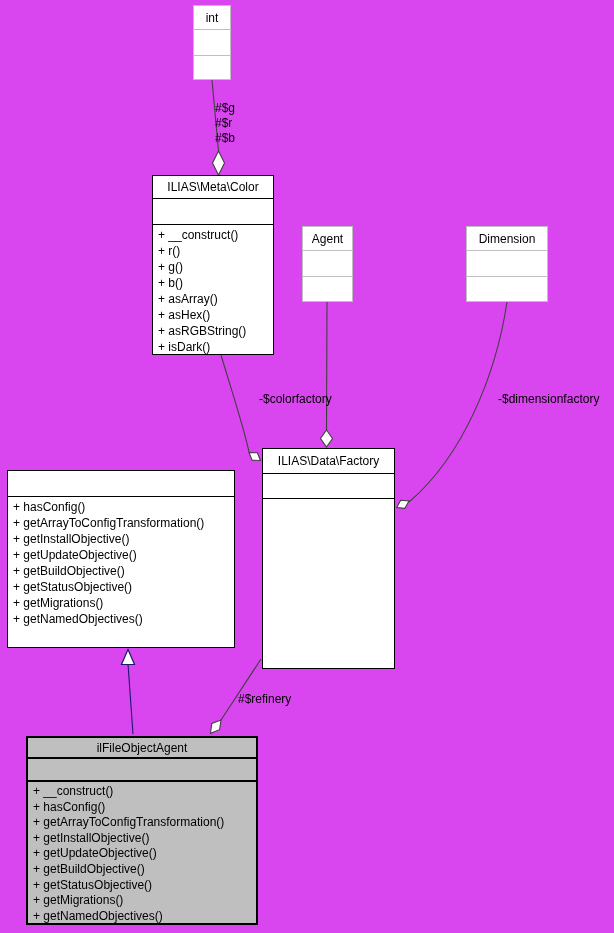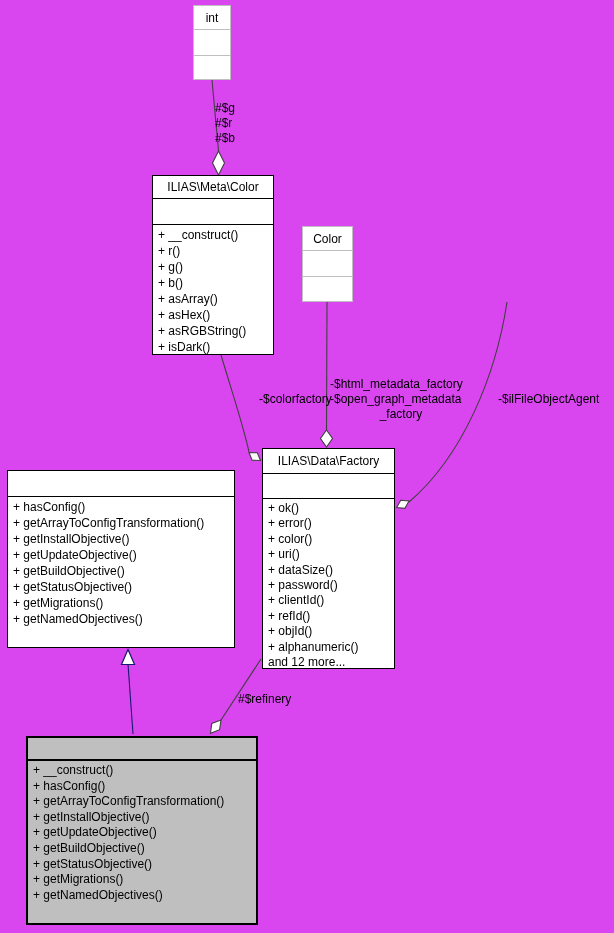--- a/index.html
+++ b/index.html
@@ -95,80 +95,68 @@
         <div class="m">+ g()</div>
         <div class="m">+ b()</div>
         <div class="m">+ asArray()</div>
         <div class="m">+ asHex()</div>
         <div class="m">+ asRGBString()</div>
         <div class="m">+ isDark()</div>
       </div>
   </div>
 
   <div class="uml-box light" style="left:302px;top:226px;width:51px;height:76px">
-    <div class="title" style="height:24px">Color</div>
+    <div class="title" style="height:24px">Agent</div>
     <div class="attrs" style="height:26px"></div>
     <div class="meths"></div>
   </div>
 
+  <div class="uml-box light" style="left:466px;top:226px;width:82px;height:76px">
+    <div class="title" style="height:24px">Dimension</div>
+    <div class="attrs" style="height:26px"></div>
+    <div class="meths"></div>
+  </div>
 
   <div class="uml-box" style="left:262px;top:448px;width:133px;height:221px">
     <div class="title" style="height:25px">ILIAS\Data\Factory</div>
     <div class="attrs" style="height:25px"></div>
-    <div class="meths lh154">
-        <div class="m">+ ok()</div>
-        <div class="m">+ error()</div>
-        <div class="m">+ color()</div>
-        <div class="m">+ uri()</div>
-        <div class="m">+ dataSize()</div>
-        <div class="m">+ password()</div>
-        <div class="m">+ clientId()</div>
-        <div class="m">+ refId()</div>
-        <div class="m">+ objId()</div>
-        <div class="m">+ alphanumeric()</div>
-        <div class="m">and 12 more...</div>
-      </div>
   </div>
 
   <div class="uml-box" style="left:7px;top:470px;width:228px;height:178px">
     <div class="attrs" style="height:26px"></div>
     <div class="meths lh16">
         <div class="m">+ hasConfig()</div>
         <div class="m">+ getArrayToConfigTransformation()</div>
         <div class="m">+ getInstallObjective()</div>
         <div class="m">+ getUpdateObjective()</div>
         <div class="m">+ getBuildObjective()</div>
         <div class="m">+ getStatusObjective()</div>
         <div class="m">+ getMigrations()</div>
         <div class="m">+ getNamedObjectives()</div>
       </div>
   </div>
 
   <div class="uml-box current" style="left:26px;top:736px;width:232px;height:189px">
+    <div class="title" style="height:21px">ilFileObjectAgent</div>
     <div class="attrs" style="height:23px"></div>
     <div class="meths lh156">
         <div class="m">+ __construct()</div>
         <div class="m">+ hasConfig()</div>
         <div class="m">+ getArrayToConfigTransformation()</div>
         <div class="m">+ getInstallObjective()</div>
         <div class="m">+ getUpdateObjective()</div>
         <div class="m">+ getBuildObjective()</div>
         <div class="m">+ getStatusObjective()</div>
         <div class="m">+ getMigrations()</div>
         <div class="m">+ getNamedObjectives()</div>
       </div>
   </div>
 
   <div class="elabel" style="left:215px;top:101px">
       <div class="m">#$g</div>
       <div class="m">#$r</div>
       <div class="m">#$b</div>
     </div>
   <div class="elabel" style="left:259px;top:392px">-$colorfactory</div>
-  <div class="elabel center-last" style="left:330px;top:377px;width:142px">
-      <div class="m">-$html_metadata_factory</div>
-      <div class="m">-$open_graph_metadata</div>
-      <div class="m">_factory</div>
-    </div>
-  <div class="elabel" style="left:498px;top:392px">-$ilFileObjectAgent</div>
+  <div class="elabel" style="left:498px;top:392px">-$dimensionfactory</div>
   <div class="elabel" style="left:238px;top:692px">#$refinery</div>
 
 </div>
 
 </body></html>

